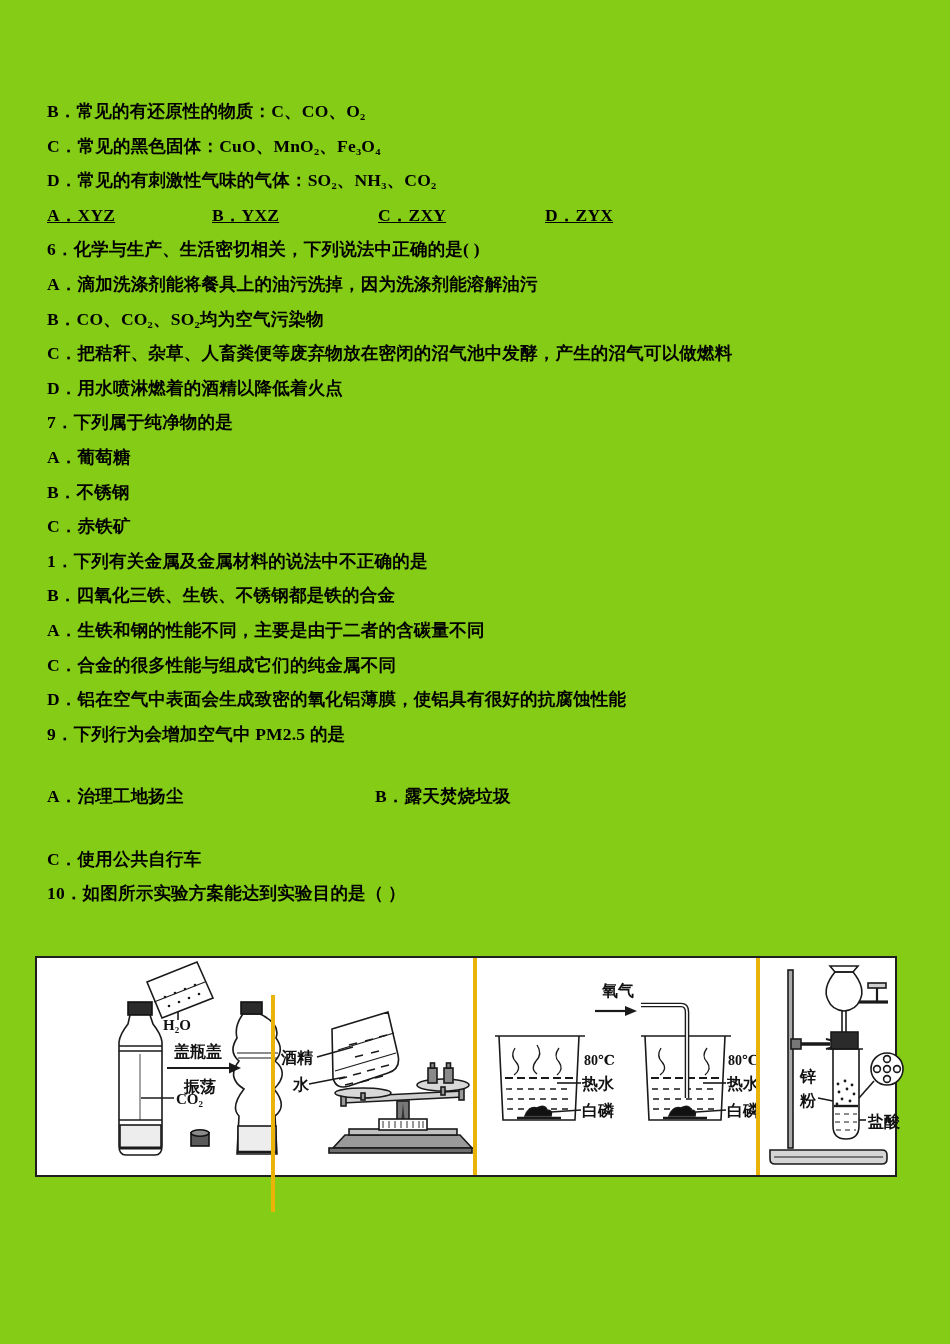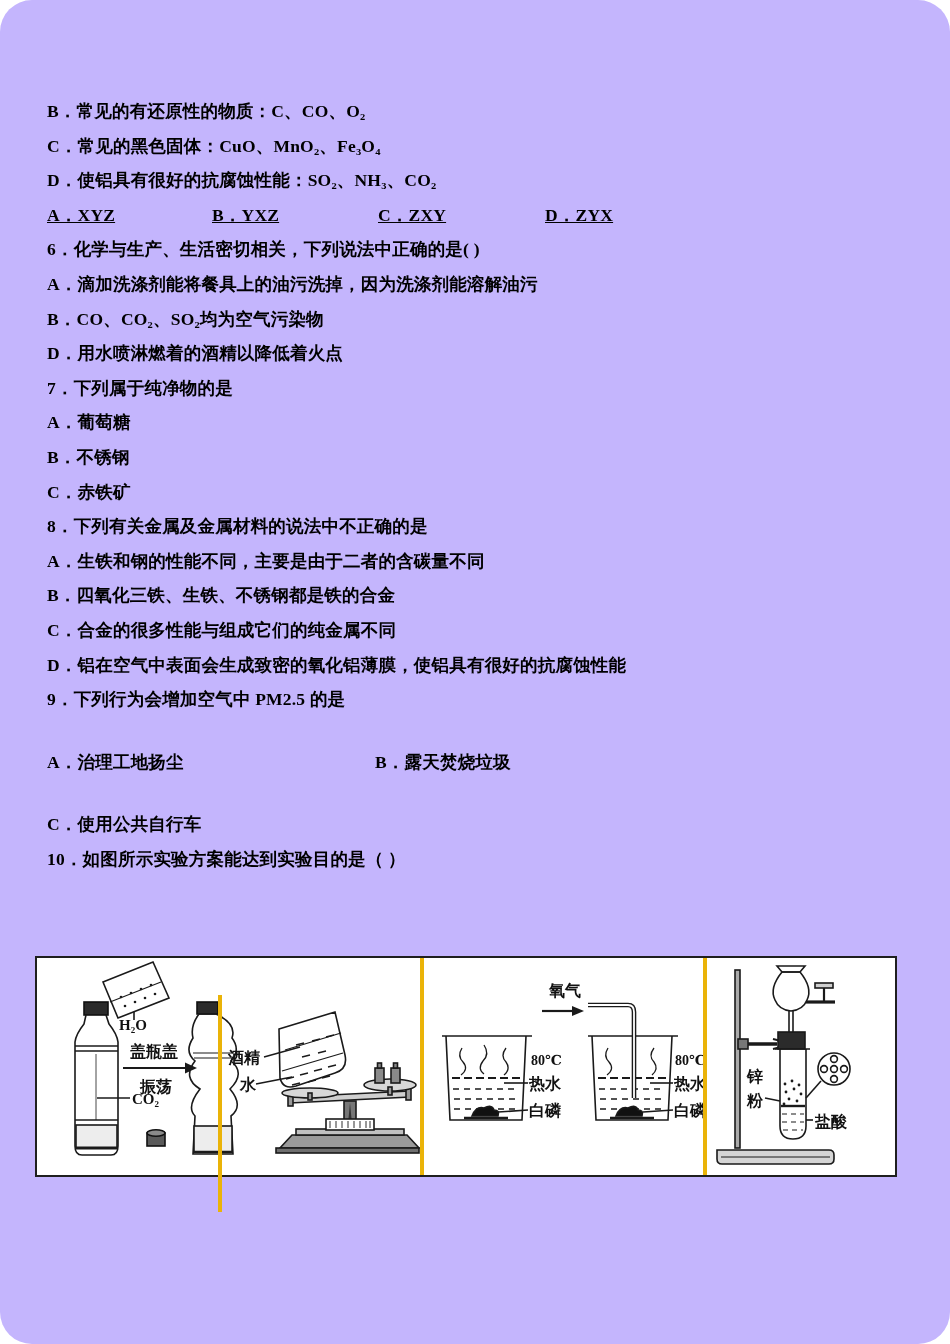--- a/index.html
+++ b/index.html
@@ -2,75 +2,76 @@
 <html><head>
 <meta charset="utf-8">
 <style>
   * { margin:0; padding:0; box-sizing:border-box; }
   html,body { background:#ffffff; }
   body {
     width:950px; height:1344px; position:relative;
     font-family:"Liberation Serif","DejaVu Serif",serif;
     color:#000;
   }
-  .page { position:relative; width:950px; height:1344px; background:#c4b5fd; overflow:hidden;border-radius:32px; }
+  .page { position:relative; width:950px; height:1344px; background:#84cc16; overflow:hidden; }
   .content {
     position:absolute; top:94px; left:47px; width:856px;
     font-size:17.5px; font-weight:700; line-height:34.6px;
     letter-spacing:0.2px;
   }
   .line { white-space:pre-wrap; }
   .justify { text-align:justify; }
   .opt-row-4 { display:grid; grid-template-columns:165px 166px 167px auto;text-decoration:underline; }
   .opt-row-2 { display:grid; grid-template-columns:328px auto;margin-top:28px; }
   .figure {
     position:absolute; left:35px; top:956px; width:862px; height:221px;
     border:2px solid #1f1f1f; display:flex; background:#fff;
   }
   .panel { height:217px; flex:0 0 auto; }
   .panel + .panel { border-left:4px solid #eab308; }
-  .p1 { width:181px; } .p2 { width:202px; } .p3 { width:283px; } .p4 { width:159px; }
+  .p1 { width:234px;padding-left:44px; } .p2 { width:202px; } .p3 { width:283px; } .p4 { width:159px; }
   .p2 { width:202px;margin-top:37px; } .p2 svg { width:200px; }
   .p3 svg { width:281px; } .p4 svg { width:157px; }
   .panel svg { display:block; height:217px; }
   svg text {
     font-family:"Liberation Serif","DejaVu Serif",serif;
     font-weight:700; font-size:16px; fill:#111; stroke:none;
   }
 </style>
 </head>
 <body>
 
 <div class="page">
 
   <div class="content">
     <div class="line">B．常见的有还原性的物质：C、CO、O₂</div>
     <div class="line">C．常见的黑色固体：CuO、MnO₂、Fe₃O₄</div>
-    <div class="line">D．使铝具有很好的抗腐蚀性能：SO₂、NH₃、CO₂</div>
+    <div class="line">D．常见的有刺激性气味的气体：SO₂、NH₃、CO₂</div>
 
     <div class="opt-row-4">
       <span class="line">A．XYZ</span>
       <span class="line">B．YXZ</span>
       <span class="line">C．ZXY</span>
       <span class="line">D．ZYX</span>
     </div>
 
     <div class="line">6．化学与生产、生活密切相关，下列说法中正确的是( )</div>
     <div class="line">A．滴加洗涤剂能将餐具上的油污洗掉，因为洗涤剂能溶解油污</div>
     <div class="line">B．CO、CO₂、SO₂均为空气污染物</div>
+    <div class="line">C．把秸秆、杂草、人畜粪便等废弃物放在密闭的沼气池中发酵，产生的沼气可以做燃料</div>
     <div class="line">D．用水喷淋燃着的酒精以降低着火点</div>
 
     <div class="line">7．下列属于纯净物的是</div>
     <div class="line">A．葡萄糖</div>
     <div class="line">B．不锈钢</div>
     <div class="line">C．赤铁矿</div>
 
-    <div class="line">8．下列有关金属及金属材料的说法中不正确的是</div>
+    <div class="line">1．下列有关金属及金属材料的说法中不正确的是</div>
+    <div class="line">B．四氧化三铁、生铁、不锈钢都是铁的合金</div>
     <div class="line">A．生铁和钢的性能不同，主要是由于二者的含碳量不同</div>
-    <div class="line">B．四氧化三铁、生铁、不锈钢都是铁的合金</div>
     <div class="line">C．合金的很多性能与组成它们的纯金属不同</div>
     <div class="line">D．铝在空气中表面会生成致密的氧化铝薄膜，使铝具有很好的抗腐蚀性能</div>
 
     <div class="line">9．下列行为会增加空气中 PM2.5 的是</div>
     <div class="opt-row-2">
       <span class="line">A．治理工地扬尘</span>
       <span class="line">B．露天焚烧垃圾</span>
     </div>
     <div class="opt-row-2">
       <span class="line">C．使用公共自行车</span>

